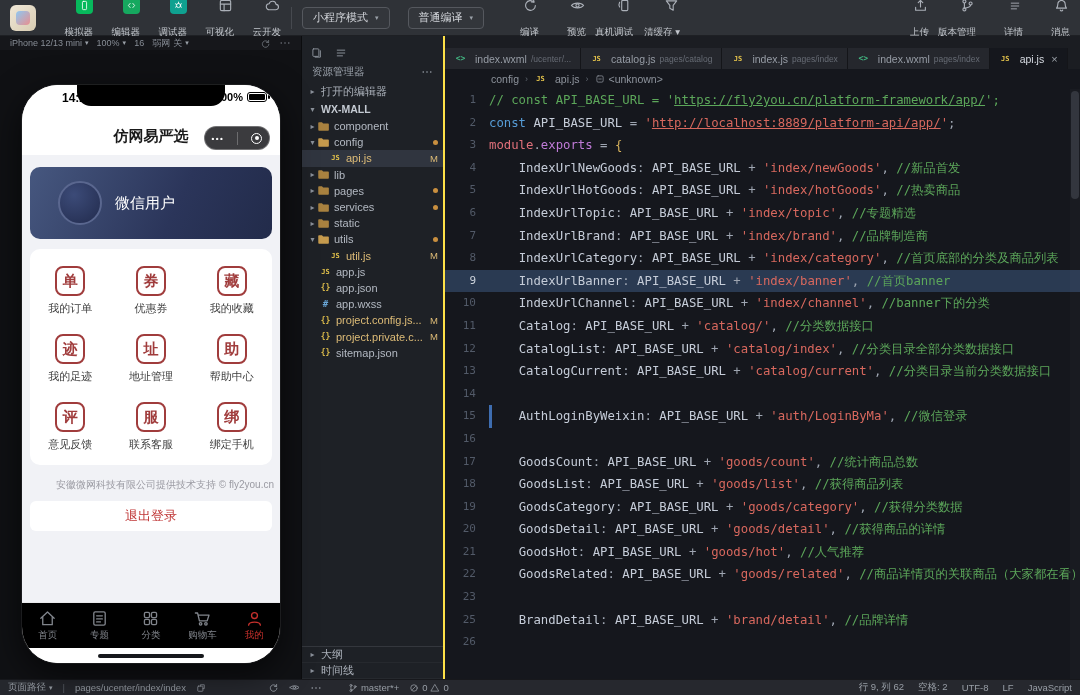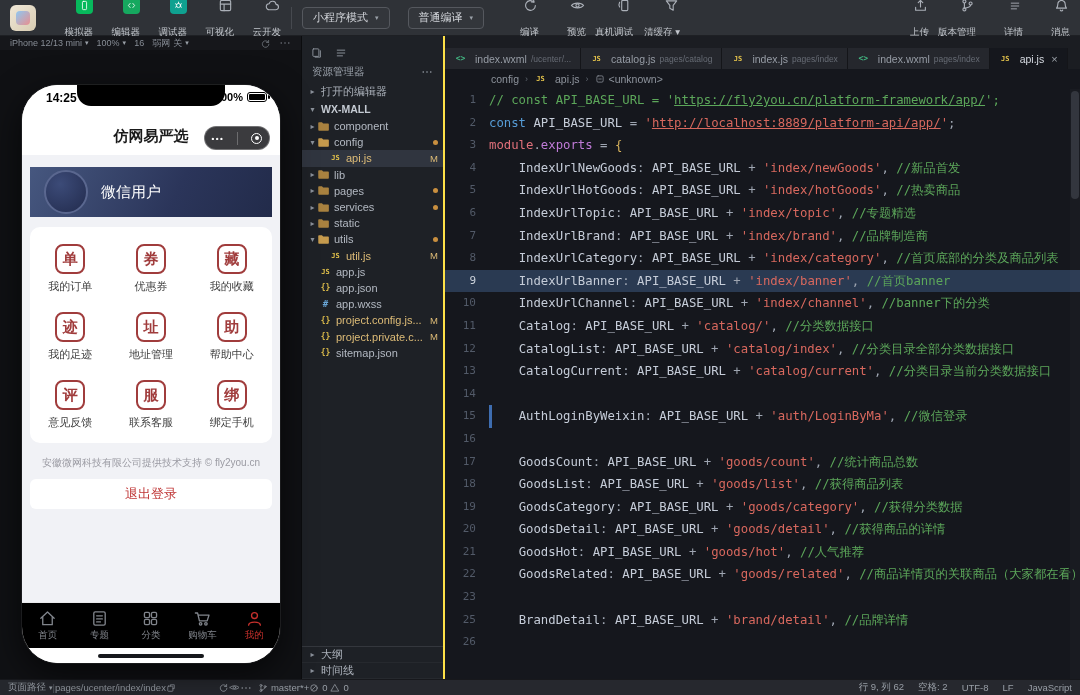--- a/index.html
+++ b/index.html
@@ -26,40 +26,40 @@
 .main{flex:1;display:flex;min-height:0}
 
 
 .sim{width:302px;flex:none;background:#101114;display:flex;flex-direction:column;border-right:1px solid #0b0c0e}
 .sim-bar{height:14px;flex:none;display:flex;align-items:center;gap:8px;padding:0 10px;font-size:9px;color:#878d96;background:#16171b}
 .sim-bar .s-item{display:flex;align-items:center;gap:3px;white-space:nowrap}
 .sim-bar .icons{margin-left:auto;display:flex;gap:8px;align-items:center;color:#6f747c}
 .phone{width:258px;height:578px;margin:35px 22px 0;background:#fff;border-radius:36px;position:relative;overflow:hidden;display:flex;flex-direction:column;box-shadow:0 0 0 1px rgba(255,255,255,.07),0 10px 34px rgba(0,0,0,.65)}
 .p-top{height:70px;flex:none;position:relative;background:#fff}
 .notch{position:absolute;left:50%;transform:translateX(-50%);top:0;width:148px;height:21px;background:#000;border-radius:0 0 14px 14px}
-.p-time{position:absolute;left:24px;top:6px;font-size:12px;font-weight:bold;color:#000}
+.p-time{position:absolute;left:40px;top:6px;font-size:12px;font-weight:bold;color:#000}
 .p-batt{position:absolute;right:13px;top:6px;display:flex;align-items:center;font-size:11px;font-weight:bold;color:#000}
 .bat{width:20px;height:10px;border:1.5px solid #000;border-radius:3px;position:relative;margin-left:4px}
 .bat::before{content:'';position:absolute;inset:1px;background:#000;border-radius:1px}
 .bat::after{content:'';position:absolute;right:-4px;top:2px;width:2px;height:4px;background:#000;border-radius:1px}
 .p-title{position:absolute;left:0;right:0;bottom:9px;text-align:center;font-size:15px;font-weight:bold;color:#1a1a1a}
 .capsule{position:absolute;right:10px;bottom:5px;width:66px;height:24px;background:rgba(25,25,28,.85);border:1px solid rgba(255,255,255,.28);border-radius:13px;display:flex;align-items:center;justify-content:space-around;color:#fff}
 .cap-dots{font-size:8px;letter-spacing:1.5px;font-weight:bold}
 .cap-div{width:1px;height:13px;background:rgba(255,255,255,.25)}
 .cap-circle{width:11px;height:11px;border:1.5px solid #fff;border-radius:50%;position:relative}
 .cap-circle::after{content:'';position:absolute;inset:2.5px;background:#fff;border-radius:50%}
 .p-body{flex:1;background:#f1f2f6;display:flex;flex-direction:column;overflow:hidden}
-.profile-card{margin:12px 8px 10px;height:50px;border-radius:0;background:linear-gradient(115deg,#46577f 0%,#2b355a 60%,#222b4a 100%);display:flex;align-items:center;gap:13px;padding:0 14px;flex:none}
+.profile-card{margin:12px 8px 10px;height:72px;border-radius:10px;background:linear-gradient(115deg,#46577f 0%,#2b355a 60%,#222b4a 100%);display:flex;align-items:center;gap:13px;padding:0 28px;flex:none}
 .avatar{width:44px;height:44px;border-radius:50%;background:radial-gradient(circle at 35% 30%,#3c4b78,#222b4d);border:2px solid #5a678f;flex:none}
 .p-username{color:#fff;font-size:15px}
 .menu-card{margin:0 8px;background:#fff;border-radius:10px;padding:8px 0 4px;display:grid;grid-template-columns:1fr 1fr 1fr;flex:none}
 .menu-item{display:flex;flex-direction:column;align-items:center;gap:5px;padding:9px 0}
 .menu-glyph{width:30px;height:30px;border:2px solid #a03c3c;color:#a03c3c;border-radius:8px;display:flex;align-items:center;justify-content:center;font-size:15px;font-weight:bold}
 .menu-label{font-size:11px;color:#3c3c3c}
-.support{font-size:10px;color:#9b9ba3;text-align:center;margin:13px 6px 9px;flex:none}
+.support{font-size:10px;color:#9b9ba3;text-align:right;margin:13px 6px 9px;flex:none}
 .logout{margin:0 8px;height:30px;background:#fff;border-radius:6px;display:flex;align-items:center;justify-content:center;font-size:13px;color:#bf3434;flex:none}
 .p-tabbar{margin-top:auto;height:46px;background:#000000;border-top:1px solid #e9e9ec;display:flex;flex:none}
 .p-tab{flex:1;display:flex;flex-direction:column;align-items:center;justify-content:center;gap:1px;font-size:9.5px;color:#81858c}
 .p-tab.active{color:#c5302c}
 .home-row{height:15px;background:#fff;display:flex;align-items:center;justify-content:center;flex:none}
 .home-bar{width:106px;height:4px;border-radius:2px;background:#16181c}
 
 
 .explorer{width:143px;flex:none;background:#1e2126;display:flex;flex-direction:column;font-size:11px;color:#b3b9c2;border-right:2px solid #fde047;padding-top:8px}
 .exp-strip{height:18px;flex:none;display:flex;gap:12px;align-items:center;padding:0 9px;color:#9299a2}
@@ -102,21 +102,21 @@
 .code-line.hl{background:#2a3a52}
 .code-line.hl .ln{color:#cdd3dc}
 .code-line.mark .lc{box-shadow:inset 3px 0 0 #3e6db0}
 .t-cm{color:#5ca75a}.t-st{color:#d8685e}.t-kw{color:#569cd6}.t-id{color:#c5ccd8}
 .t-op{color:#9fa6b2}.t-mod{color:#e0707a}.t-exp{color:#c07bd8}.t-br{color:#d8b35c}
 .u{text-decoration:underline}
 .vscroll{position:absolute;top:0;right:0;width:10px;height:100%;background:rgba(255,255,255,.02)}
 .vthumb{position:absolute;top:2px;right:1px;width:8px;height:108px;border-radius:4px;background:rgba(170,180,195,.18)}
 
 
-.status{height:16px;flex:none;background:#26282e;border-top:1px solid #17181c;display:flex;align-items:center;gap:0;padding:0 8px;font-size:9.5px;color:#989ea6}
+.status{height:16px;flex:none;background:#26282e;border-top:1px solid #17181c;display:flex;align-items:center;gap:10px;padding:0 8px;font-size:9.5px;color:#989ea6}
 .s-item{display:flex;align-items:center;gap:3px;white-space:nowrap}
 .s-div{color:#5a5f66}
 .s-right{margin-left:auto;display:flex;gap:14px;align-items:center}
 svg{display:block}
 </style>
 </head>
 <body>
 
 <div class="app">
 

